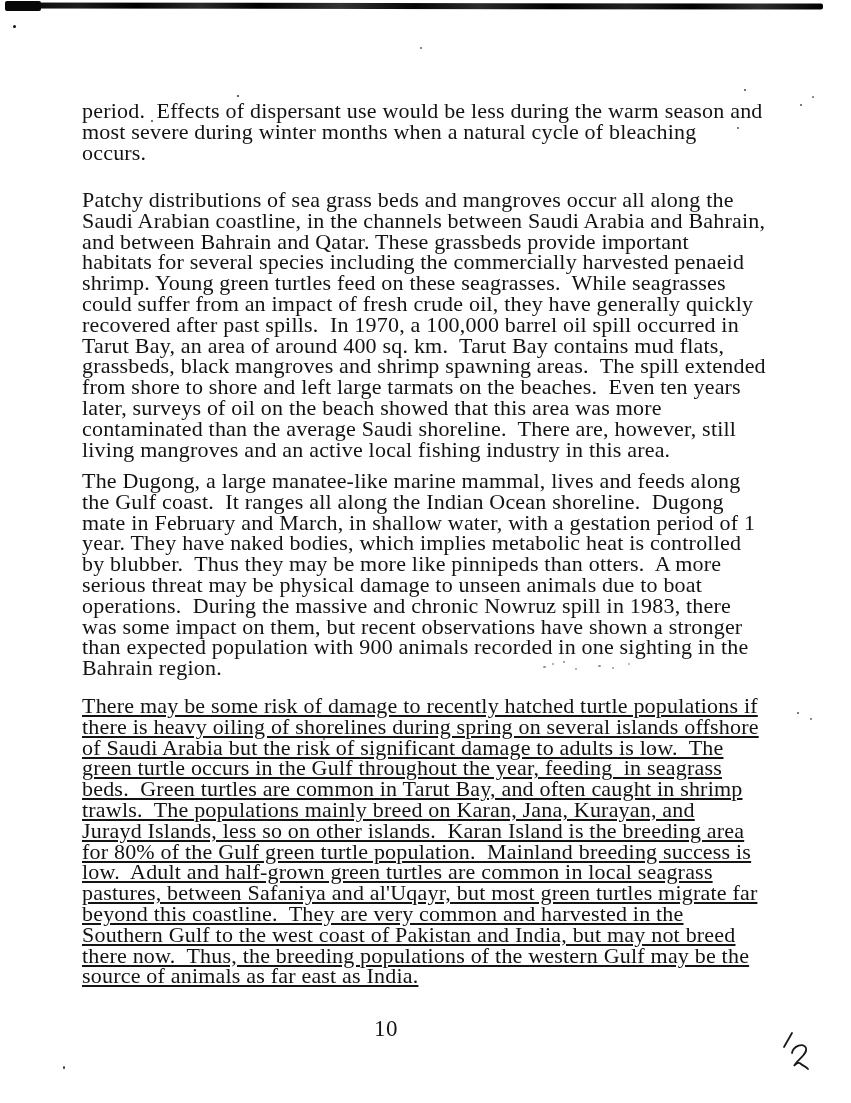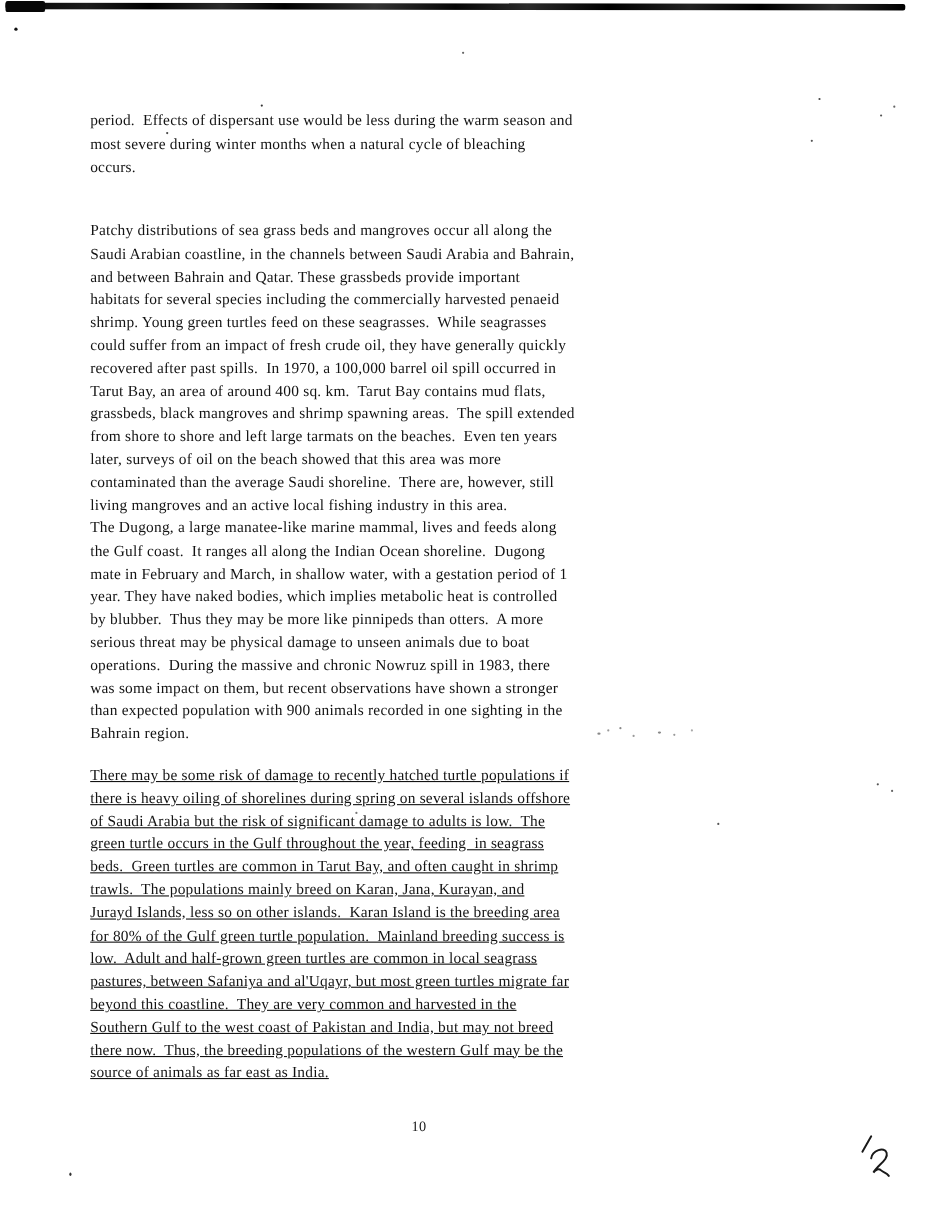--- a/index.html
+++ b/index.html
@@ -28,34 +28,34 @@
     left: 5px; top: 1px;
     width: 36px; height: 10px;
     background: #070707;
     border-radius: 2px;
   }
   .para {
     position: absolute;
     left: 82px;
     width: 740px;
     margin: 0;
-    font-size: 14px;
+    font-size: 22px;
     line-height: 20.8px;
     letter-spacing: 0.2px;
     color: #131313;
     white-space: pre;
   }
   .p1 { top: 101px; }
-  .p2 { top: 201px; }
+  .p2 { top: 190px; }
   .p3 { top: 471px; }
   .p4 { top: 696px; text-decoration: underline; }
   .page-number {
     position: absolute;
     left: 374px; top: 1016px;
-    font-size: 13px;
+    font-size: 23px;
     color: #161616;
     letter-spacing: 0.5px;
   }
   .handwritten {
     position: absolute;
     left: 779px; top: 1028px;
   }
   .speck {
     position: absolute;
     border-radius: 50%;

